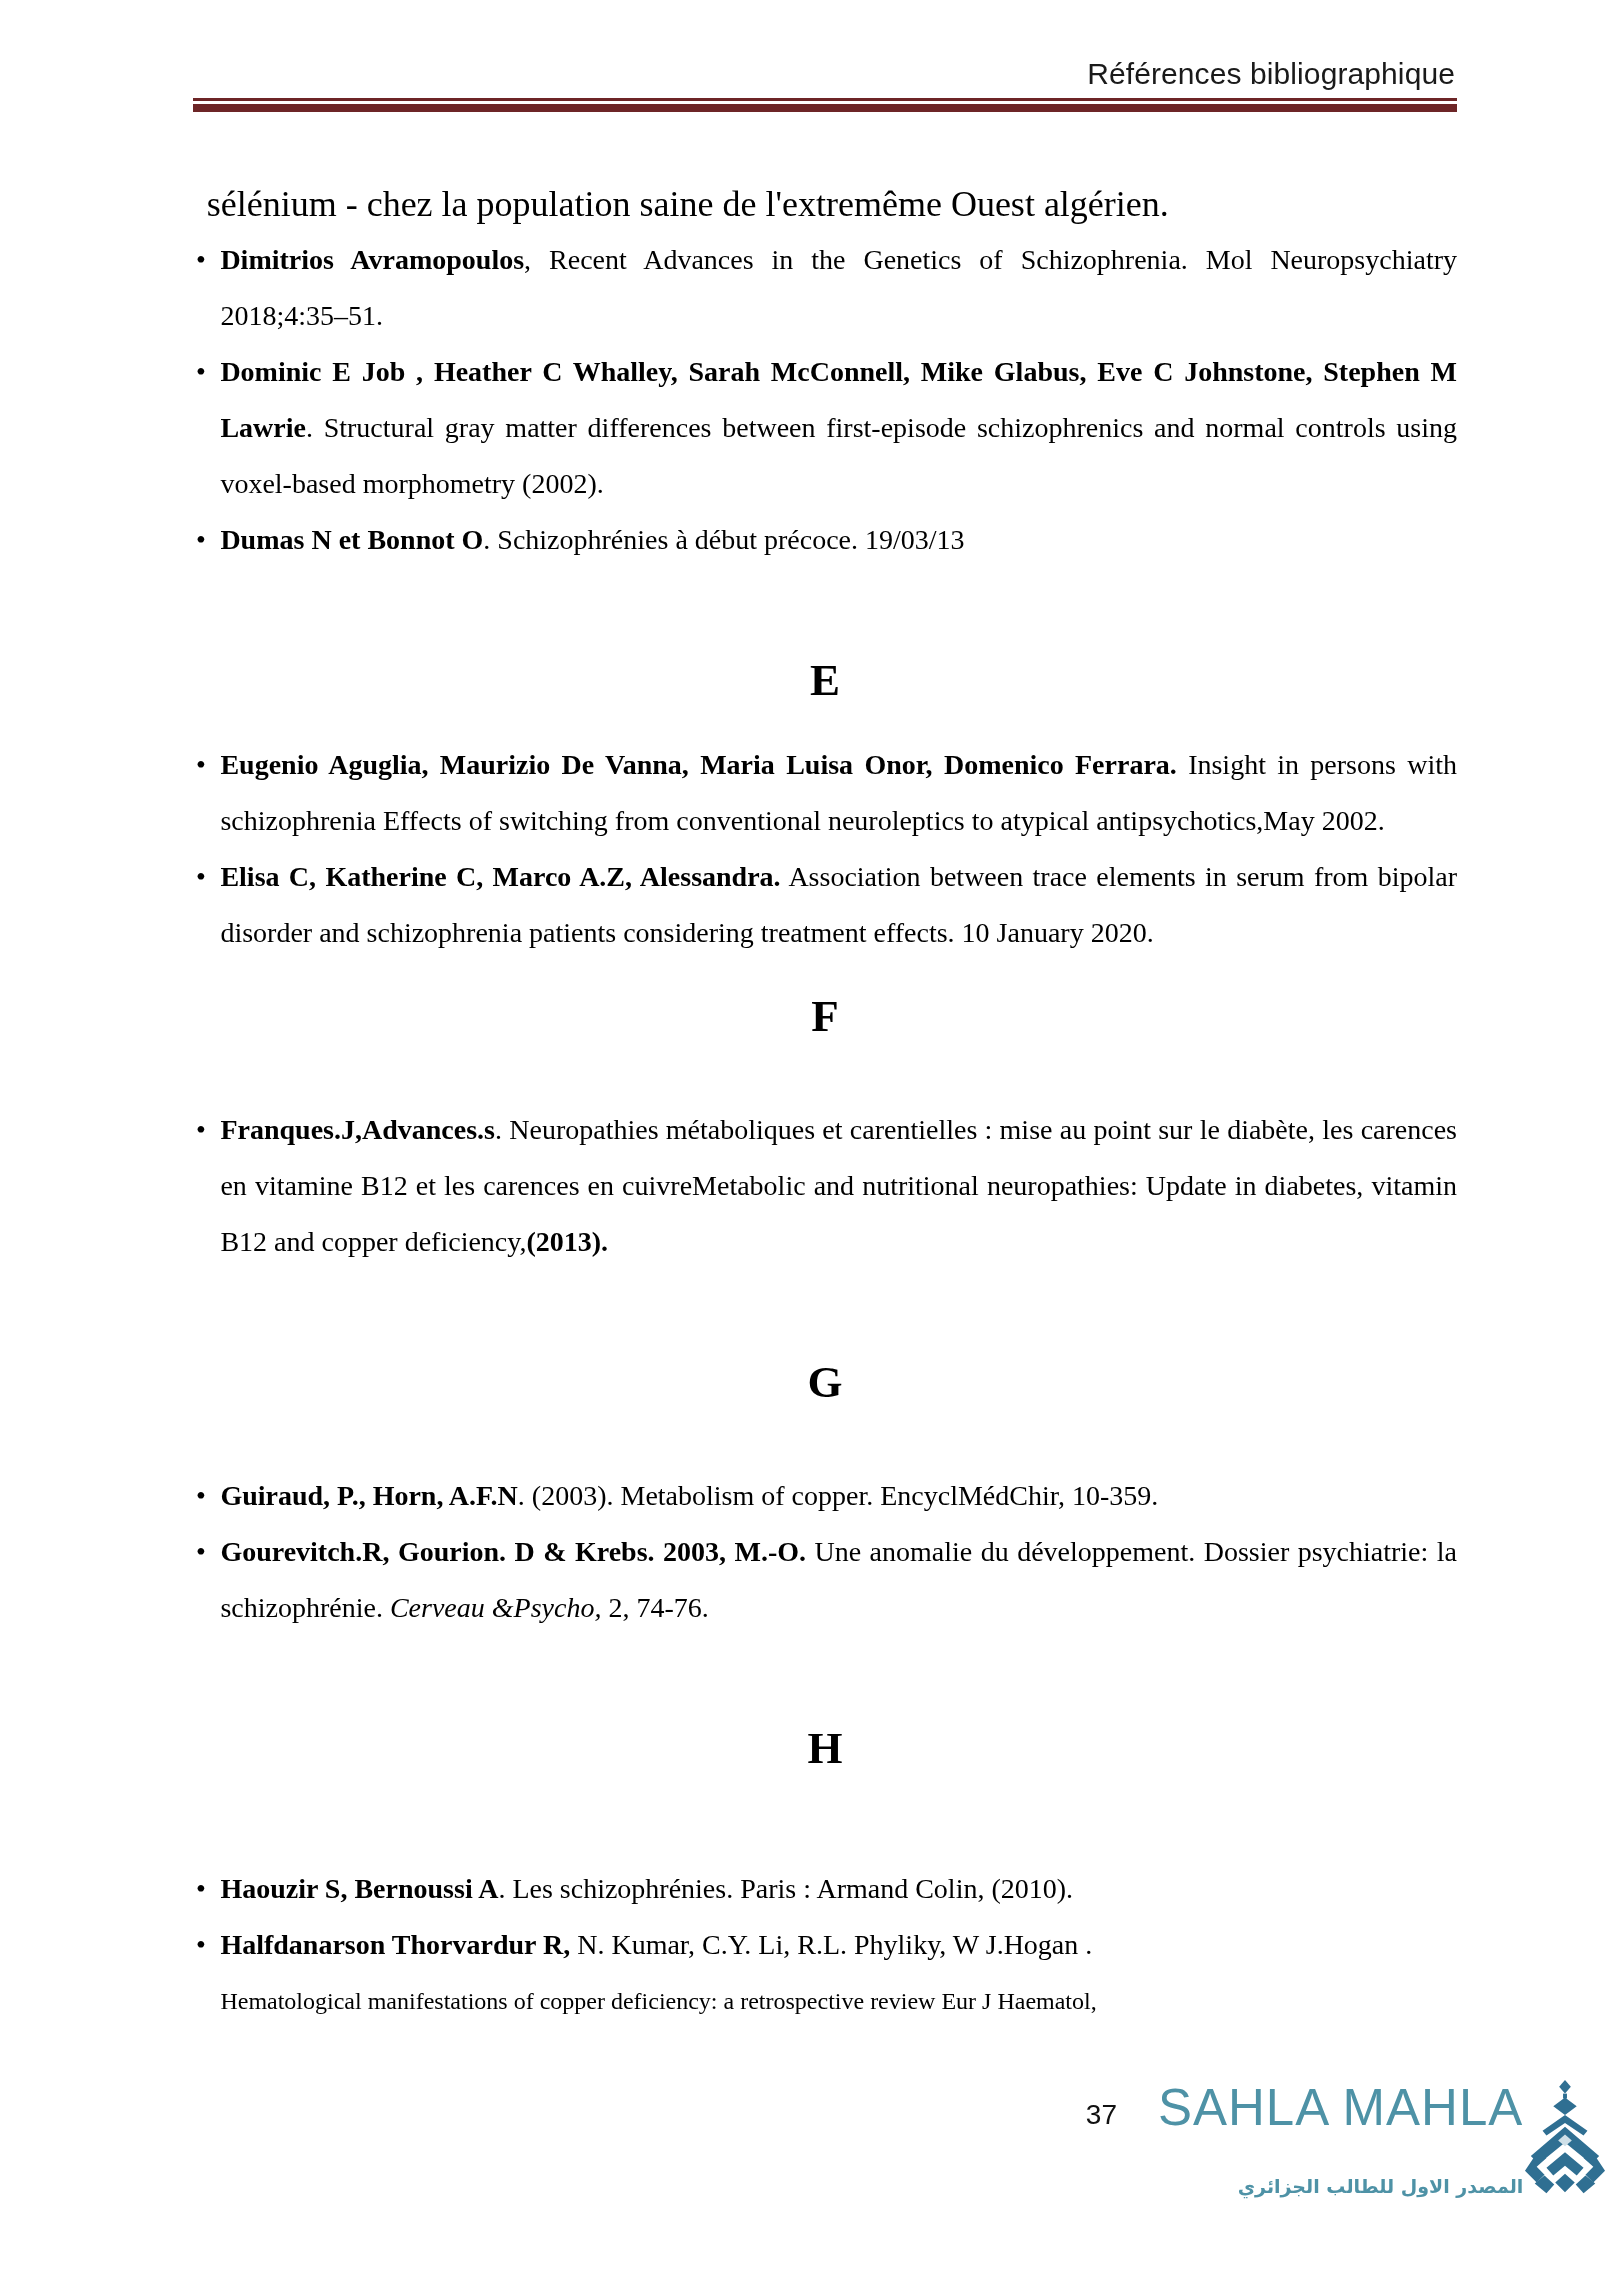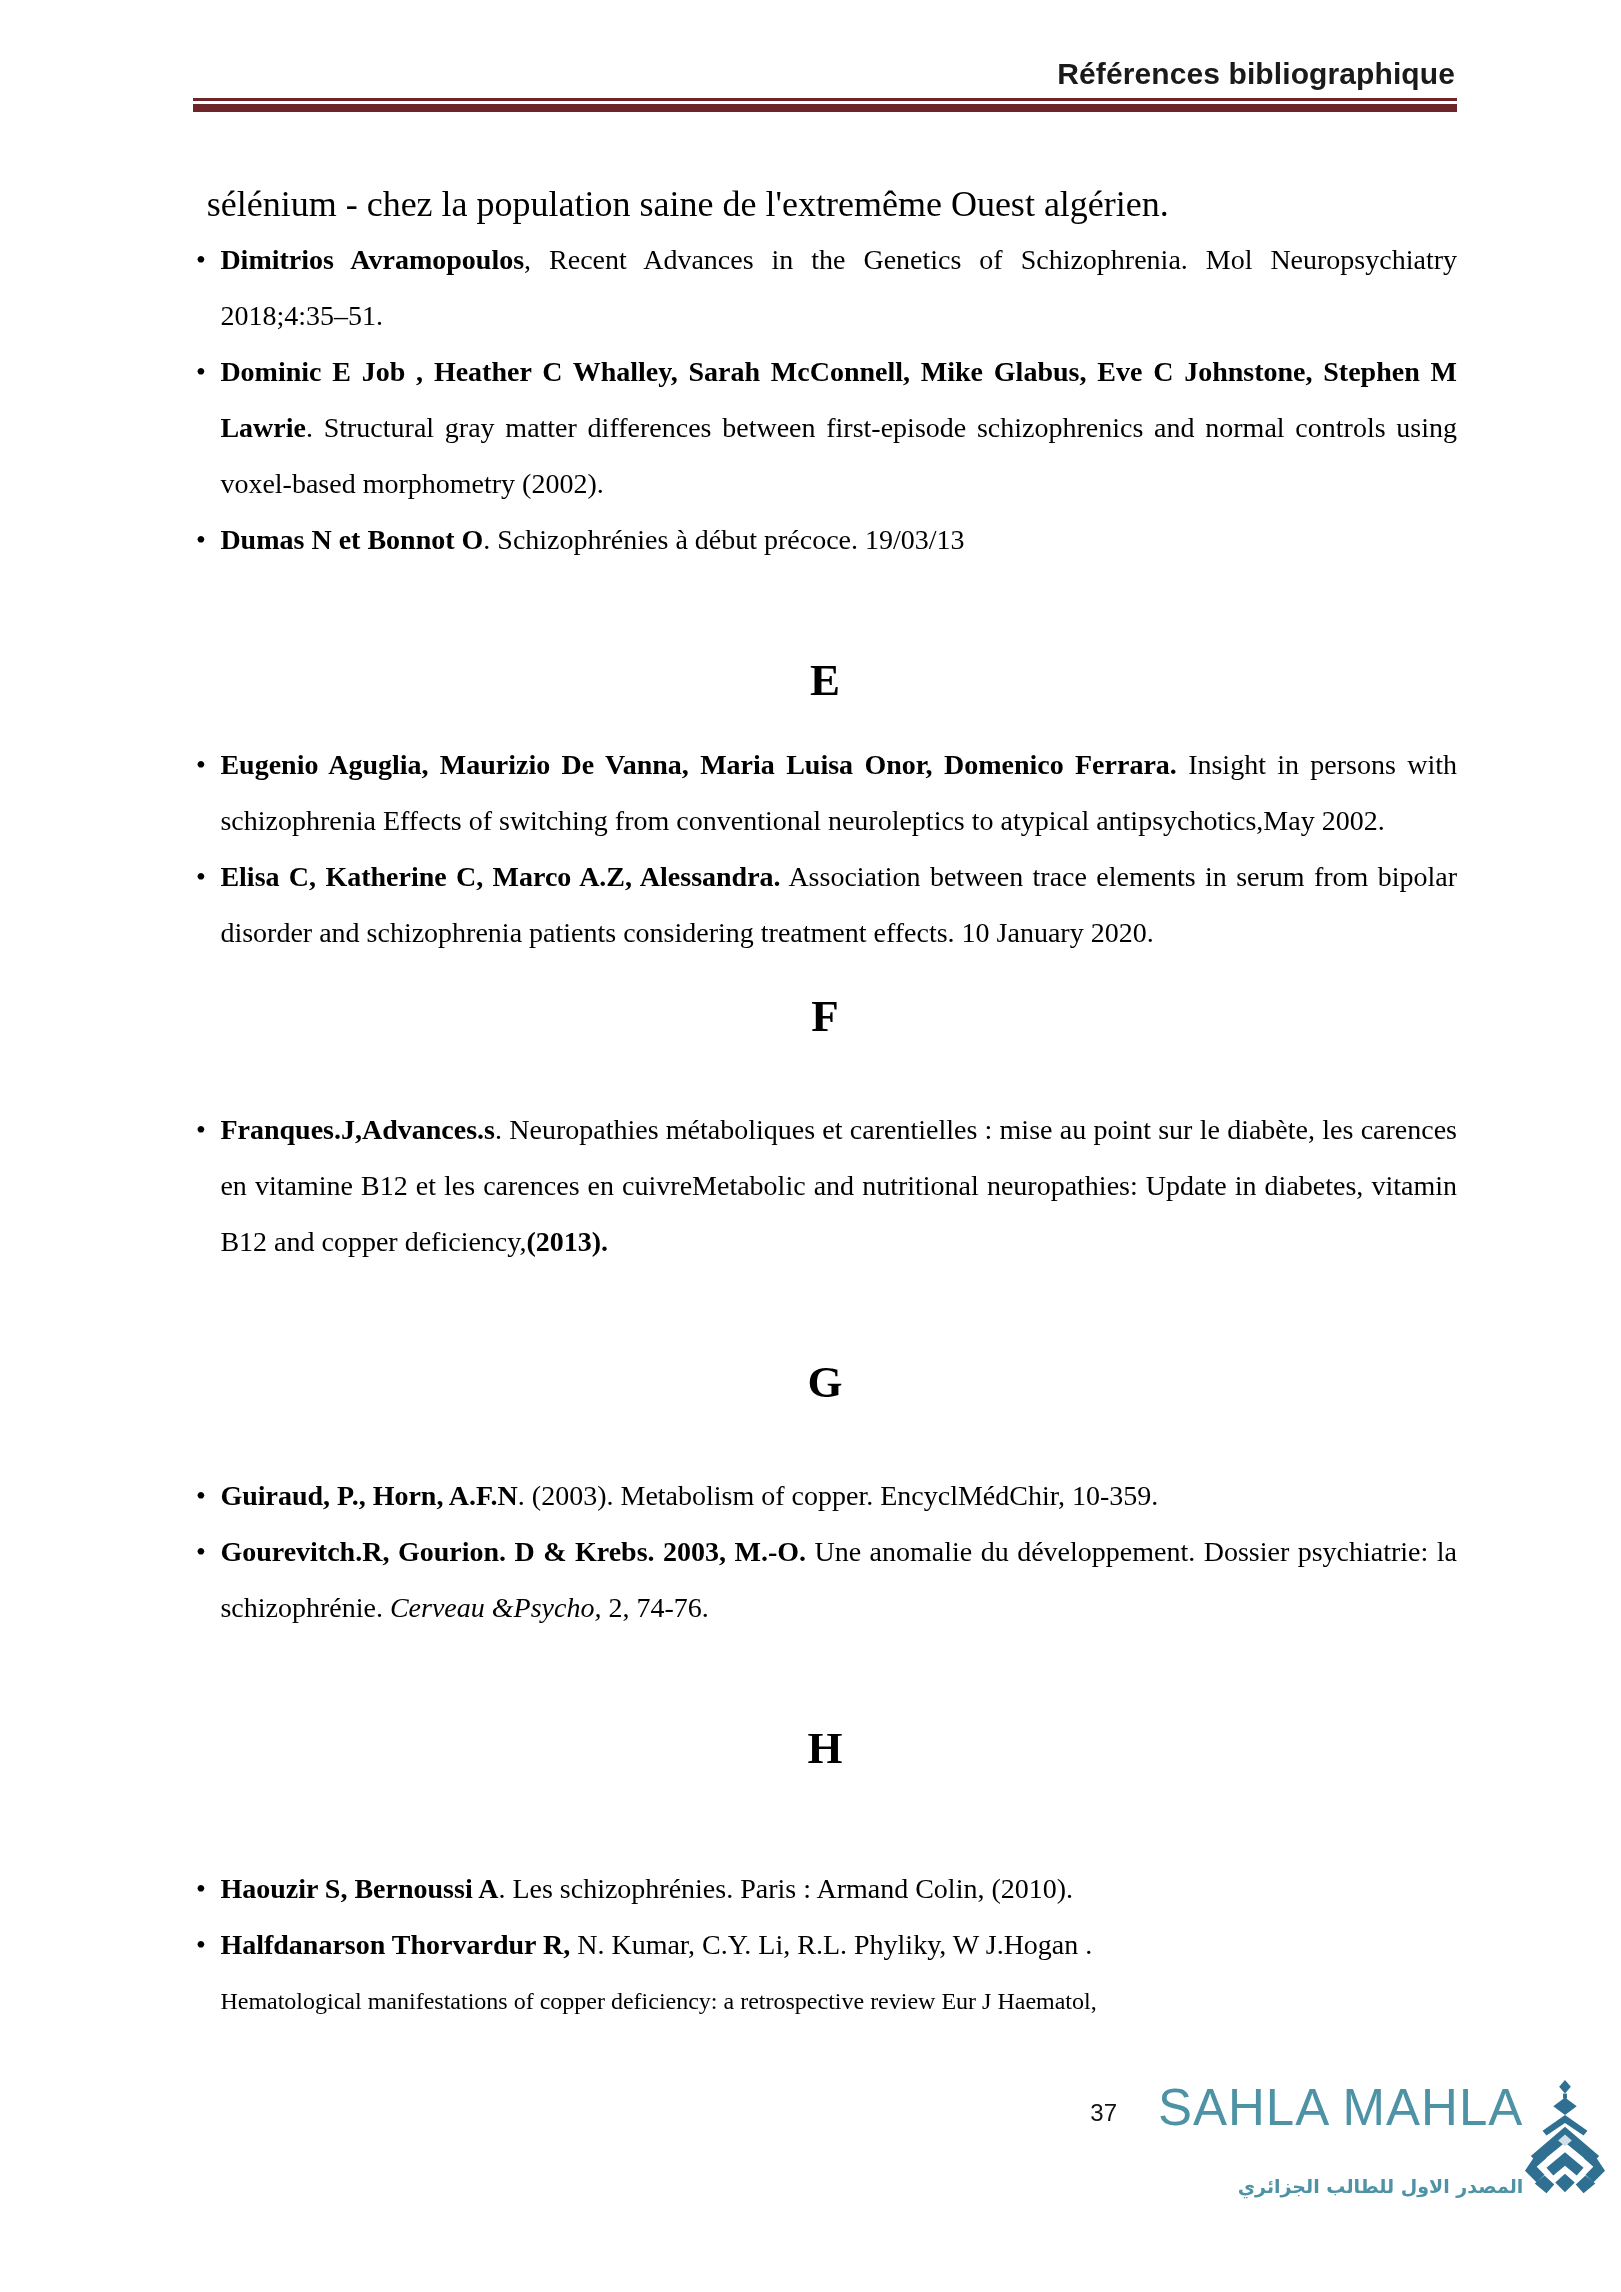--- a/index.html
+++ b/index.html
@@ -32,21 +32,20 @@
   }
   .header-title {
     text-align: right;
     font-family: "Liberation Sans", "DejaVu Sans", sans-serif;
     font-size: 30px;
     line-height: 39px;
     color: #1a1a1a;
     letter-spacing: 0.1px;
     padding-right: 2px;
     white-space: nowrap;
-    font-weight: bold;
   }
   .header-rule {
     margin-top: 4.9px;
   }
   .header-rule .rule-thin {
     height: 2.9px;
     background: #6d2527;
     width: 100%;
   }
   .header-rule .rule-gap {
@@ -136,21 +135,21 @@
     width: 1621px;
     height: 225px;
   }
   .page-number {
     position: absolute;
     left: 0;
     top: 31px;
     width: 1117px;
     text-align: right;
     font-family: "Liberation Sans", "DejaVu Sans", sans-serif;
-    font-size: 24px;
+    font-size: 28px;
     color: #111111;
   }
   .watermark {
     position: absolute;
     right: 13.7px;
     top: 9.8px;
     display: flex;
     align-items: center;
     justify-content: flex-end;
     gap: 3.9px;

